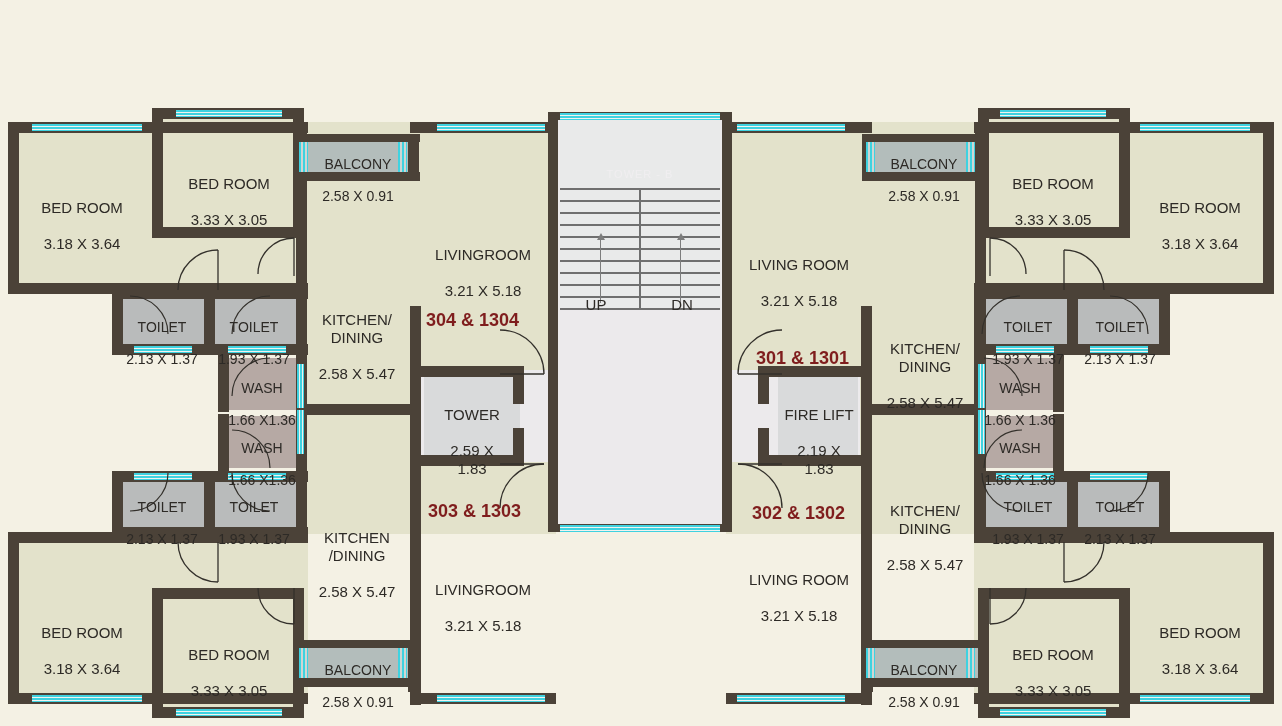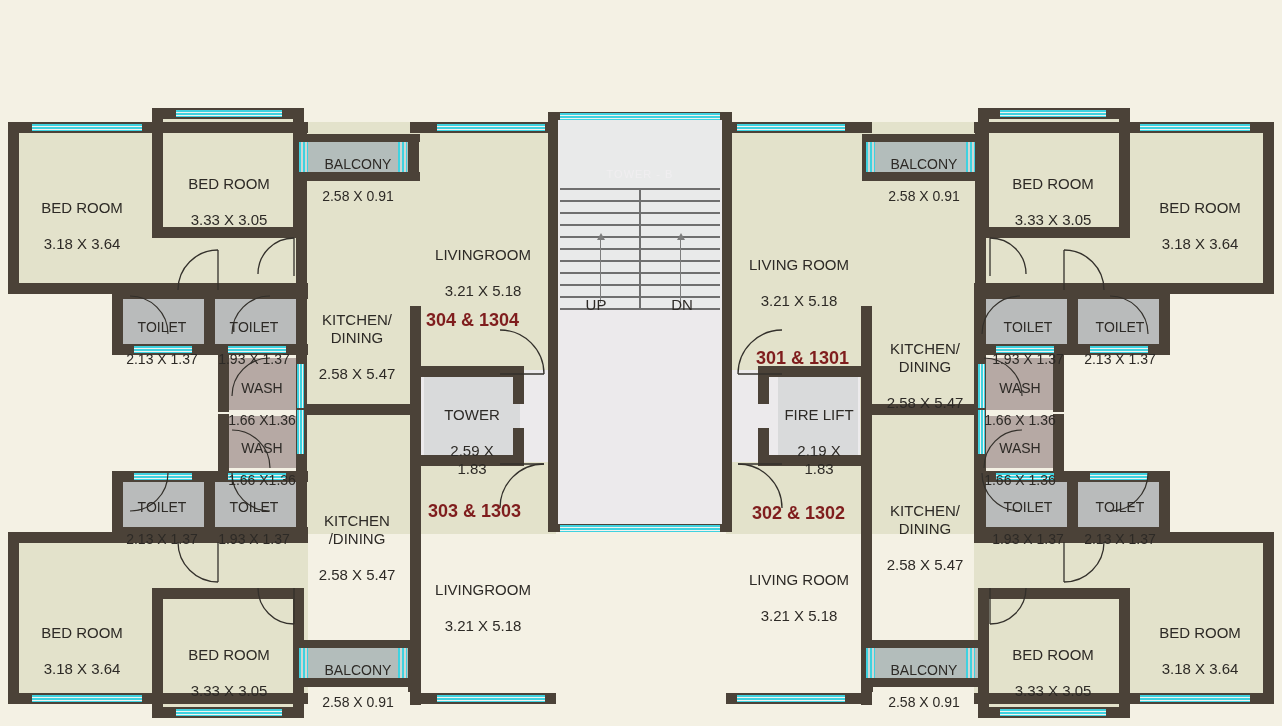--- a/index.html
+++ b/index.html
@@ -466,21 +466,21 @@
     <span>1.66 X1.36</span>
   </div>
   <div class="lbl xs" style="left:300px;top:646px;width:116px;">
     <span>BALCONY</span><br>
     <span>2.58 X 0.91</span>
   </div>
   <div class="lbl" style="left:408px;top:563px;width:150px;">
     <span>LIVINGROOM</span><br>
     <span>3.21 X 5.18</span>
   </div>
-  <div class="lbl" style="left:298px;top:494px;width:118px;">
+  <div class="lbl" style="left:298px;top:511px;width:118px;">
     <span>KITCHEN
 /DINING</span><br>
     <span>2.58 X 5.47</span>
   </div>
   <div class="unit" style="left:428px;top:501px;">303 &amp; 1303</div>
 
   <div class="lbl" style="left:1126px;top:181px;width:148px;">
     <span>BED ROOM</span><br>
     <span>3.18 X 3.64</span>
   </div>

